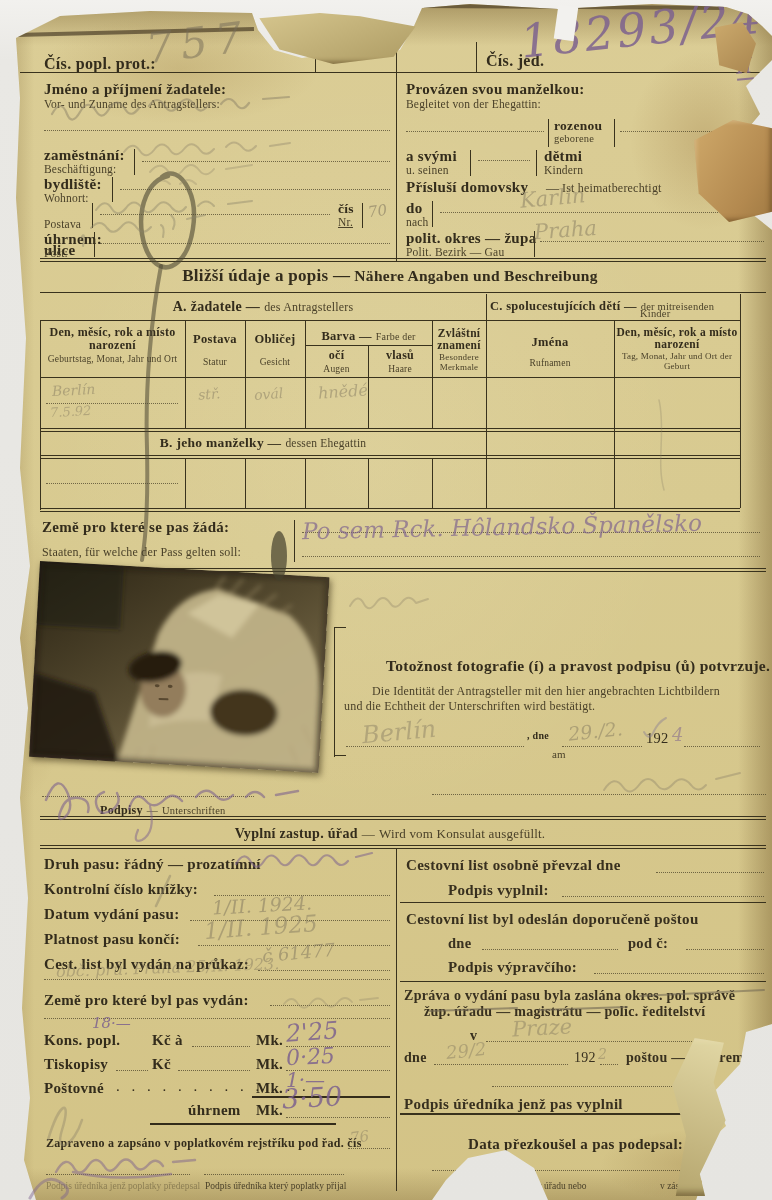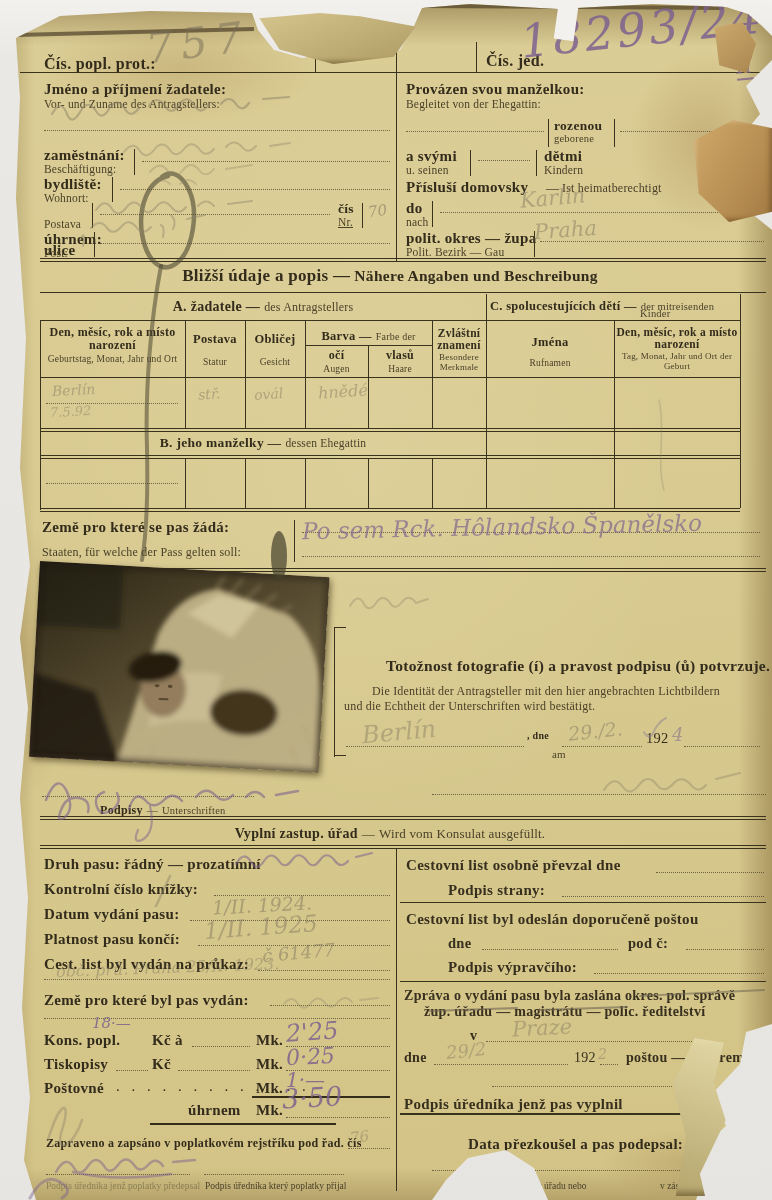--- a/index.html
+++ b/index.html
@@ -321,21 +321,21 @@
     <div class="dl" style="left:348px;top:1148px;width:42px;"></div>
     <div class="hw hwg" style="left:350px;top:1128px;font-size:15px;opacity:.45;transform:rotate(-8deg);">76</div>
 
     <div class="dl" style="left:46px;top:1174px;width:144px;"></div>
     <div class="dl" style="left:204px;top:1174px;width:140px;"></div>
     <div class="sm" style="left:46px;top:1181px;opacity:.45;">Podpis úředníka jenž poplatky předepsal</div>
     <div class="sm" style="left:205px;top:1181px;">Podpis úředníka který poplatky přijal</div>
 
     <div class="cs2" style="left:406px;top:857px;font-size:15px;">Cestovní list osobně převzal dne</div>
     <div class="dl" style="left:656px;top:872px;width:108px;"></div>
-    <div class="cs2" style="left:448px;top:882px;font-size:15px;">Podpis strany:</div>
+    <div class="cs2" style="left:448px;top:882px;font-size:15px;">Podpis vyplnil:</div>
     <div class="dl" style="left:562px;top:896px;width:202px;"></div>
     <div class="hr" style="left:400px;top:902px;width:366px;"></div>
     <div class="cs2" style="left:406px;top:911px;font-size:15px;">Cestovní list byl odeslán doporučeně poštou</div>
     <div class="cs2" style="left:448px;top:935px;font-size:14.5px;">dne</div>
     <div class="dl" style="left:482px;top:949px;width:136px;"></div>
     <div class="cs2" style="left:628px;top:935px;font-size:14.5px;">pod č:</div>
     <div class="dl" style="left:686px;top:949px;width:78px;"></div>
     <div class="cs2" style="left:448px;top:959px;font-size:15px;">Podpis výpravčího:</div>
     <div class="dl" style="left:594px;top:973px;width:170px;"></div>
     <div class="hr" style="left:400px;top:981px;width:366px;"></div>

